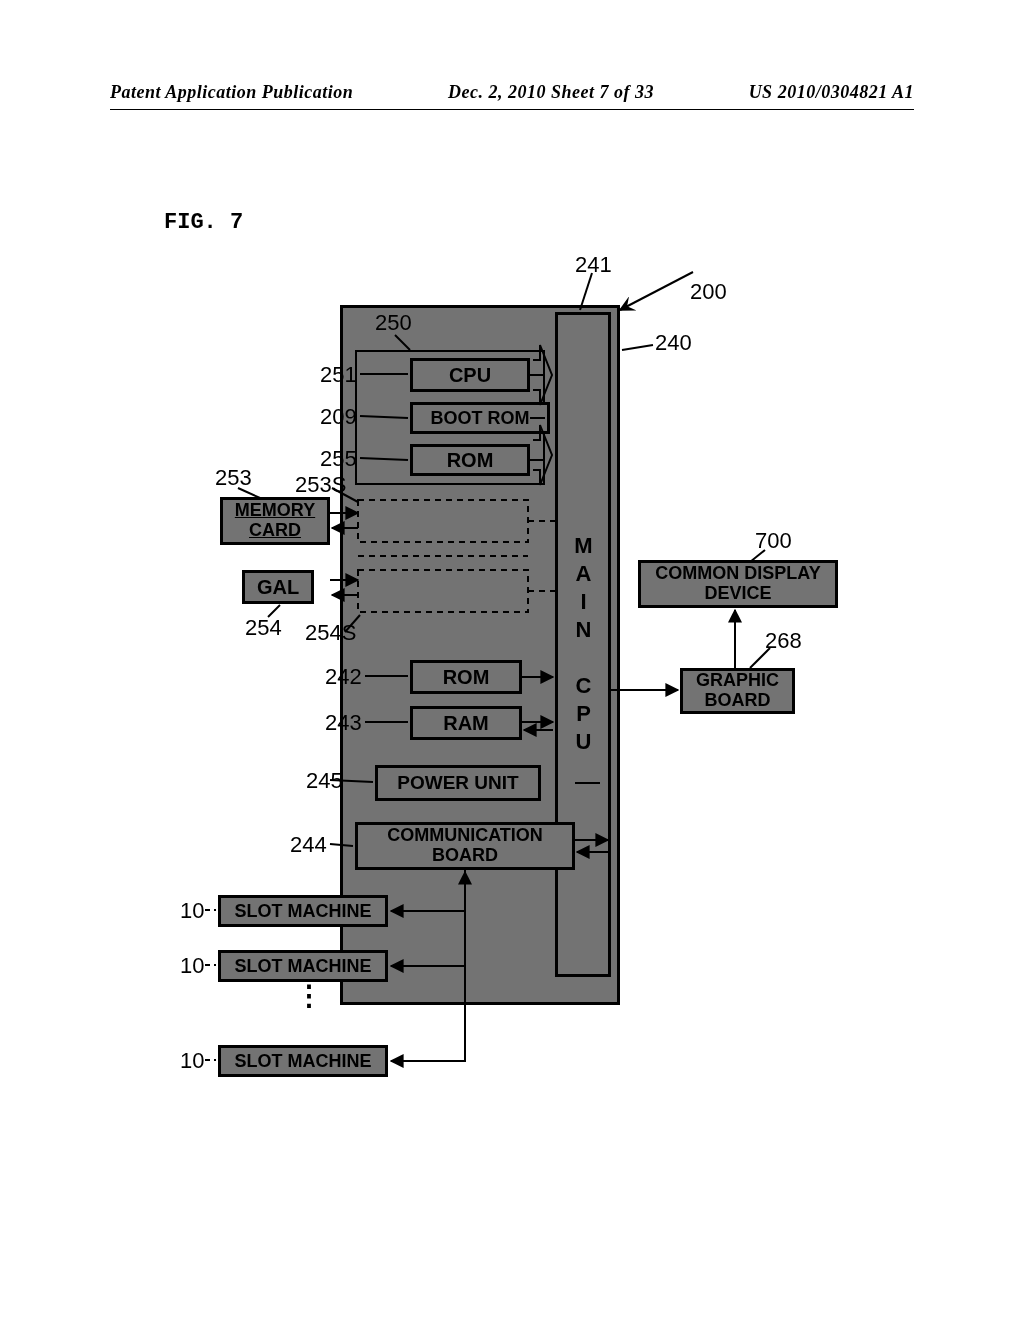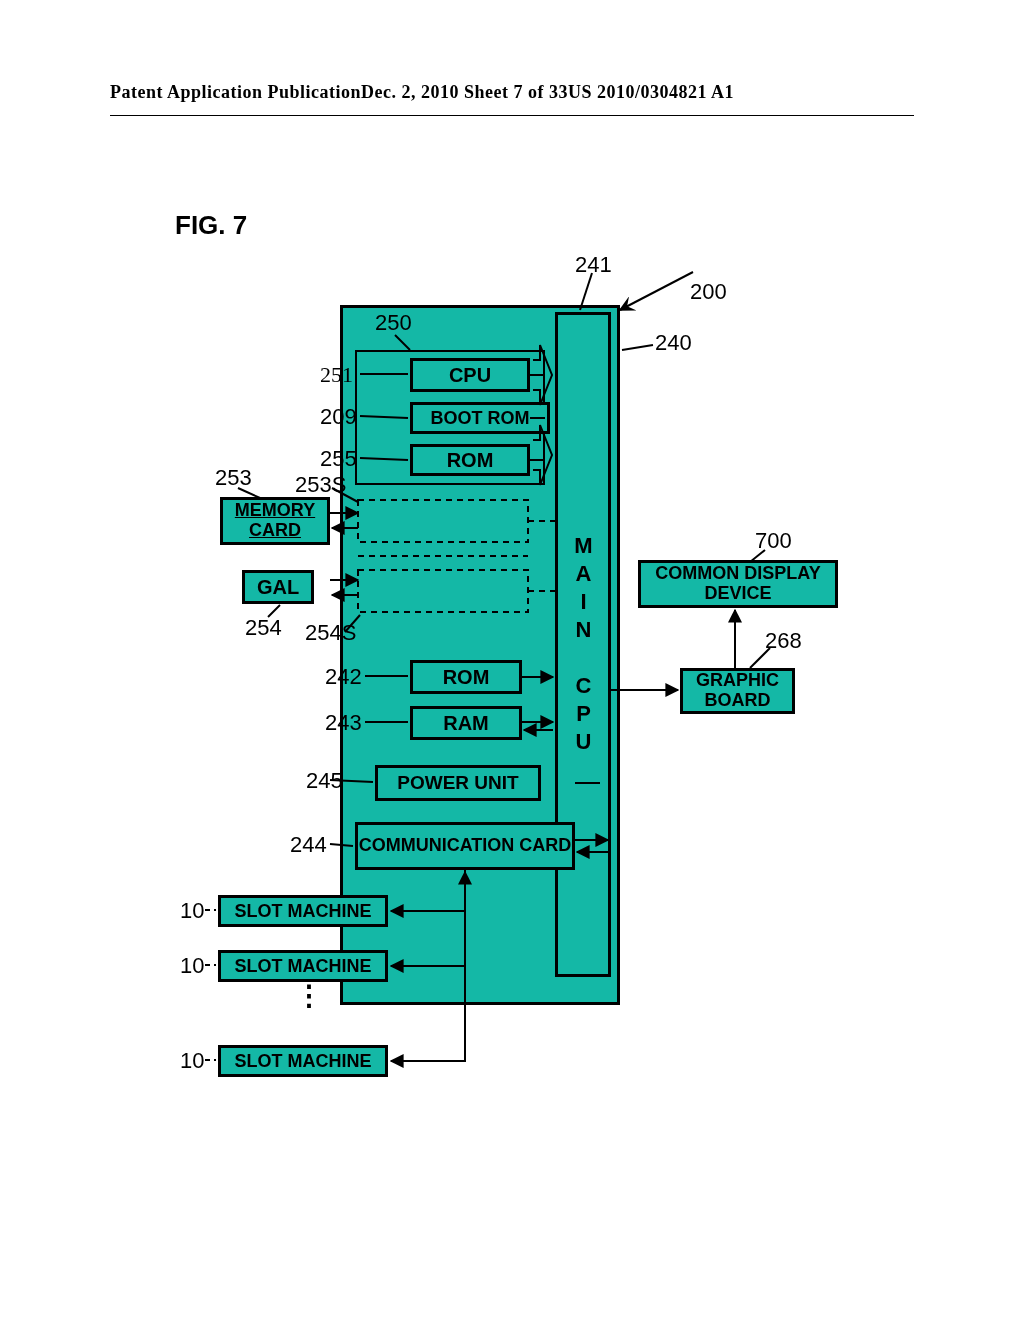--- a/index.html
+++ b/index.html
@@ -10,52 +10,54 @@
     height: 1320px;
     position: relative;
     color: #000;
   }
   .page-header {
     position: absolute;
     top: 82px;
     left: 110px;
     right: 110px;
     display: flex;
+    justify-content: space-between;
     font-size: 18px;
     font-weight: bold;
     border-bottom: 1.5px solid #000;
-    padding-bottom: 12px;
+    padding-bottom: 6px;
     letter-spacing: 0.5px;
+    font-style: italic;
   }
   .figure-area {
     position: absolute;
     top: 210px;
     left: 160px;
     right: 110px;
     bottom: 100px;
   }
   .fig-label {
     position: absolute;
     top: 0;
-    left: 15px;
-    font-family: Liberation Sans, sans-serif;
-    font-size: 26px;
+    left: 4px;
+    font-family: Liberation Mono, monospace;
+    font-size: 22px;
     font-weight: bold;
   }
   .diagram {
     position: absolute;
     top: 60px;
     left: 0;
     right: 0;
     bottom: 0;
   }
   .cbox {
     position: absolute;
     border: 3px solid #000;
-    background: #14b8a6;
+    background: #737373;
     display: flex;
     align-items: center;
     justify-content: center;
     font-family: Arial, sans-serif;
     font-weight: bold;
     text-align: center;
   }
   .ref {
     position: absolute;
     font-family: Arial, sans-serif;
@@ -99,37 +101,37 @@
     <div class="cbox" style="left:60px; top:227px; width:110px; height:48px; font-size:18px; line-height:1.1; text-decoration: underline;">MEMORY CARD</div>
 
     <div class="cbox" style="left:82px; top:300px; width:72px; height:34px; font-size:20px;">GAL</div>
 
     <div class="cbox" style="left:250px; top:390px; width:112px; height:34px; font-size:20px;">ROM</div>
 
     <div class="cbox" style="left:250px; top:436px; width:112px; height:34px; font-size:20px;">RAM</div>
 
     <div class="cbox" style="left:215px; top:495px; width:166px; height:36px; font-size:19px;">POWER UNIT</div>
 
-    <div class="cbox" style="left:195px; top:552px; width:220px; height:48px; font-size:18px; line-height:1.1;">COMMUNICATION CARD</div>
+    <div class="cbox" style="left:195px; top:552px; width:220px; height:48px; font-size:18px; line-height:1.1;">COMMUNICATION BOARD</div>
 
     <div class="cbox" style="left:478px; top:290px; width:200px; height:48px; font-size:18px; line-height:1.1;">COMMON DISPLAY DEVICE</div>
 
     <div class="cbox" style="left:520px; top:398px; width:115px; height:46px; font-size:18px; line-height:1.1;">GRAPHIC BOARD</div>
 
     <div class="cbox" style="left:58px; top:625px; width:170px; height:32px; font-size:18px;">SLOT MACHINE</div>
     <div class="cbox" style="left:58px; top:680px; width:170px; height:32px; font-size:18px;">SLOT MACHINE</div>
     <div class="cbox" style="left:58px; top:775px; width:170px; height:32px; font-size:18px;">SLOT MACHINE</div>
 
     <div style="position:absolute; left:135px; top:718px; font-size:28px; font-weight:bold; line-height:0.6;">⋮</div>
 
     <div class="ref" style="left:530px; top:-18px;margin-top:27px;">200</div>
     <div class="ref" style="left:415px; top:-18px;">241</div>
     <div class="ref" style="left:495px; top:60px;">240</div>
     <div class="ref" style="left:215px; top:40px;">250</div>
-    <div class="ref" style="left:160px; top:92px;font-family:Liberation Serif, serif;">251</div>
+    <div class="ref" style="left:160px; top:92px;">251</div>
     <div class="ref" style="left:160px; top:134px;">209</div>
     <div class="ref" style="left:160px; top:176px;">255</div>
     <div class="ref" style="left:55px; top:195px;">253</div>
     <div class="ref" style="left:135px; top:202px;">253S</div>
     <div class="ref" style="left:85px; top:345px;">254</div>
     <div class="ref" style="left:145px; top:350px;">254S</div>
     <div class="ref" style="left:165px; top:394px;">242</div>
     <div class="ref" style="left:165px; top:440px;">243</div>
     <div class="ref" style="left:146px; top:498px;">245</div>
     <div class="ref" style="left:130px; top:562px;">244</div>

